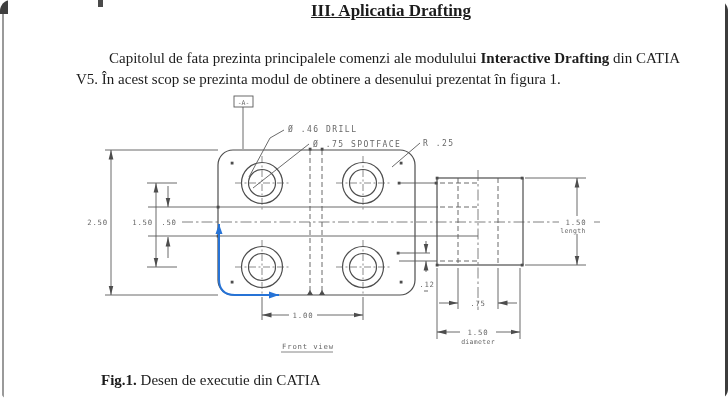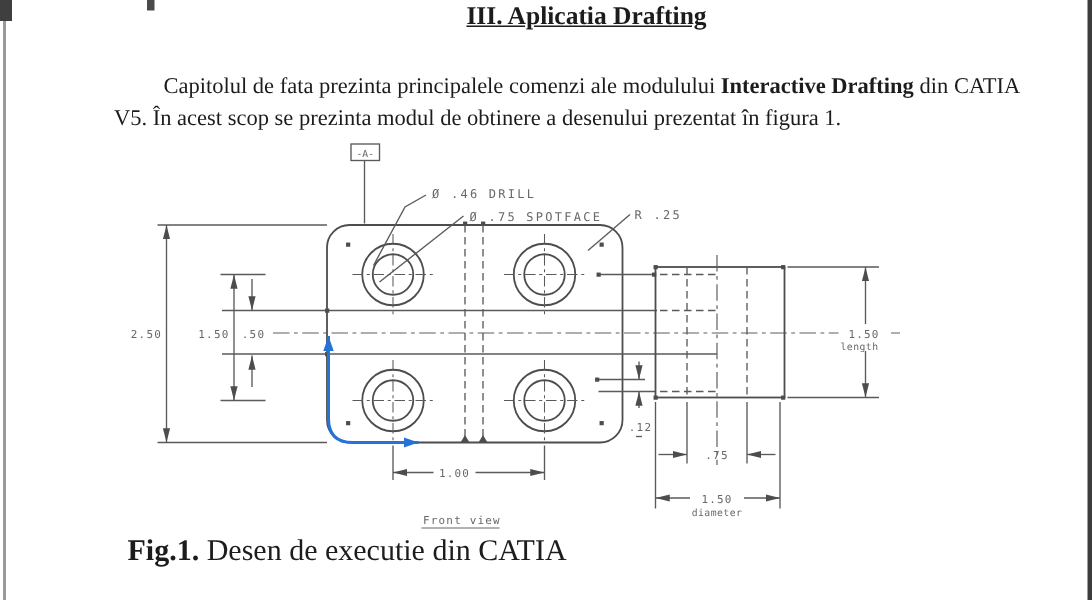--- a/index.html
+++ b/index.html
@@ -1,27 +1,27 @@
 <!DOCTYPE html>
 <html><head>
 <meta charset="utf-8">
 <style>
   html,body{margin:0;padding:0;}
   .page{position:relative;width:728px;height:400px;background:#ffffff;overflow:hidden;
-        font-family:"Liberation Serif",serif;color:#1c1c1c;}
+        font-family:"Liberation Serif",serif;color:#1c1c1c;border-radius:11px;}
   .border-left{position:absolute;left:2px;top:0;width:2px;height:400px;background:#9a9a9a;}
   .border-right{position:absolute;left:725px;top:0;width:3px;height:400px;background:#3c3c3c;}
   .smudge-tl{position:absolute;left:0;top:0;width:8px;height:14px;background:#3f3f3f;}
   .smudge-tick{position:absolute;left:98px;top:0;width:5px;height:7px;background:#4a4a4a;}
   .doc-title{position:absolute;left:85px;top:1px;width:612px;text-align:center;
              font-size:17px;font-weight:bold;}
   .doc-title span{text-decoration:underline;}
   .doc-paragraph{position:absolute;left:76px;top:48px;width:620px;font-size:15px;
                  line-height:21px;text-indent:33px;margin:0;}
-  .doc-caption{position:absolute;left:85px;top:356px;font-size:20px;margin:0;}
+  .doc-caption{position:absolute;left:85px;top:356px;font-size:15px;margin:16px;}
   .bold{font-weight:bold;}
   svg{position:absolute;left:0;top:0;}
   .g{stroke:#4d4d4d;fill:none;stroke-width:1.2;}
   .t{stroke:#5a5a5a;fill:none;stroke-width:0.9;}
   .hid{stroke:#5a5a5a;fill:none;stroke-width:0.9;stroke-dasharray:5 3;}
   .cl{stroke:#5f5f5f;fill:none;stroke-width:0.8;stroke-dasharray:11 3 2.5 3;}
   .ch{stroke:#5a5a5a;fill:none;stroke-width:0.7;stroke-dasharray:7 2.5 2 2.5;}
   .dot{fill:#4d4d4d;}
   .wbg{fill:#ffffff;}
   .blue{stroke:#2673d6;stroke-width:2;fill:none;}

